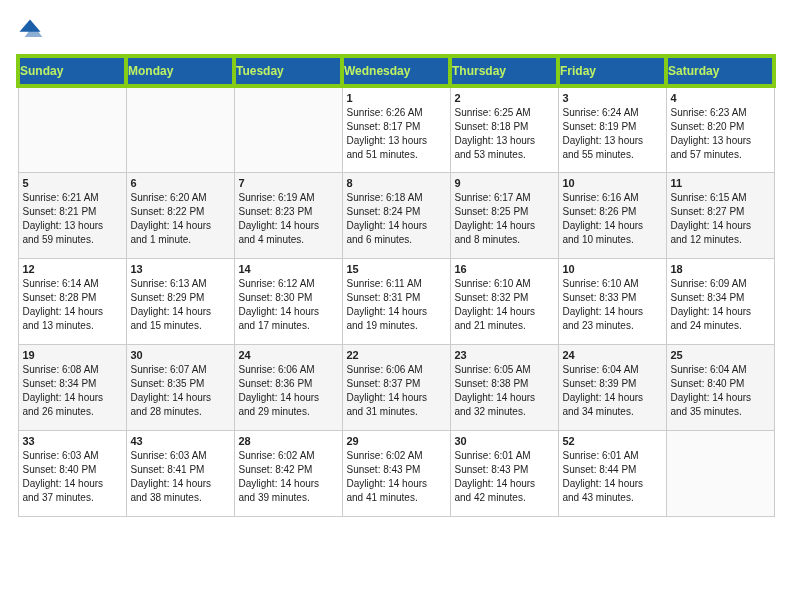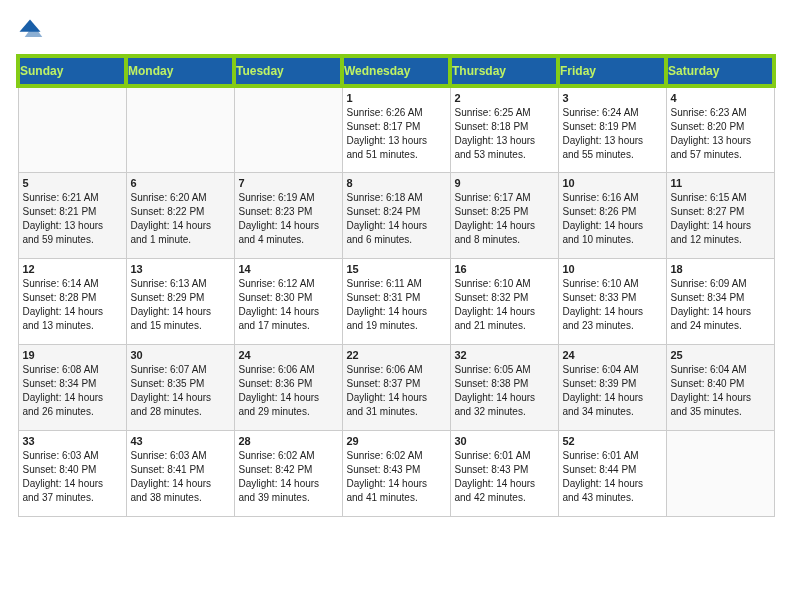--- a/index.html
+++ b/index.html
@@ -150,21 +150,21 @@
           <td><span class="day-num">15</span><span class="cell-text">Sunrise: 6:11 AM<br>Sunset: 8:31 PM<br>Daylight: 14 hours and 19 minutes.</span></td>
           <td><span class="day-num">16</span><span class="cell-text">Sunrise: 6:10 AM<br>Sunset: 8:32 PM<br>Daylight: 14 hours and 21 minutes.</span></td>
           <td><span class="day-num">10</span><span class="cell-text">Sunrise: 6:10 AM<br>Sunset: 8:33 PM<br>Daylight: 14 hours and 23 minutes.</span></td>
           <td><span class="day-num">18</span><span class="cell-text">Sunrise: 6:09 AM<br>Sunset: 8:34 PM<br>Daylight: 14 hours and 24 minutes.</span></td>
         </tr>
         <tr>
           <td><span class="day-num">19</span><span class="cell-text">Sunrise: 6:08 AM<br>Sunset: 8:34 PM<br>Daylight: 14 hours and 26 minutes.</span></td>
           <td><span class="day-num">30</span><span class="cell-text">Sunrise: 6:07 AM<br>Sunset: 8:35 PM<br>Daylight: 14 hours and 28 minutes.</span></td>
           <td><span class="day-num">24</span><span class="cell-text">Sunrise: 6:06 AM<br>Sunset: 8:36 PM<br>Daylight: 14 hours and 29 minutes.</span></td>
           <td><span class="day-num">22</span><span class="cell-text">Sunrise: 6:06 AM<br>Sunset: 8:37 PM<br>Daylight: 14 hours and 31 minutes.</span></td>
-          <td><span class="day-num">32</span><span class="cell-text">Sunrise: 6:05 AM<br>Sunset: 8:38 PM<br>Daylight: 14 hours and 32 minutes.</span></td>
+          <td><span class="day-num">23</span><span class="cell-text">Sunrise: 6:05 AM<br>Sunset: 8:38 PM<br>Daylight: 14 hours and 32 minutes.</span></td>
           <td><span class="day-num">24</span><span class="cell-text">Sunrise: 6:04 AM<br>Sunset: 8:39 PM<br>Daylight: 14 hours and 34 minutes.</span></td>
           <td><span class="day-num">25</span><span class="cell-text">Sunrise: 6:04 AM<br>Sunset: 8:40 PM<br>Daylight: 14 hours and 35 minutes.</span></td>
         </tr>
         <tr>
           <td><span class="day-num">33</span><span class="cell-text">Sunrise: 6:03 AM<br>Sunset: 8:40 PM<br>Daylight: 14 hours and 37 minutes.</span></td>
           <td><span class="day-num">43</span><span class="cell-text">Sunrise: 6:03 AM<br>Sunset: 8:41 PM<br>Daylight: 14 hours and 38 minutes.</span></td>
           <td><span class="day-num">28</span><span class="cell-text">Sunrise: 6:02 AM<br>Sunset: 8:42 PM<br>Daylight: 14 hours and 39 minutes.</span></td>
           <td><span class="day-num">29</span><span class="cell-text">Sunrise: 6:02 AM<br>Sunset: 8:43 PM<br>Daylight: 14 hours and 41 minutes.</span></td>
           <td><span class="day-num">30</span><span class="cell-text">Sunrise: 6:01 AM<br>Sunset: 8:43 PM<br>Daylight: 14 hours and 42 minutes.</span></td>
           <td><span class="day-num">52</span><span class="cell-text">Sunrise: 6:01 AM<br>Sunset: 8:44 PM<br>Daylight: 14 hours and 43 minutes.</span></td>

